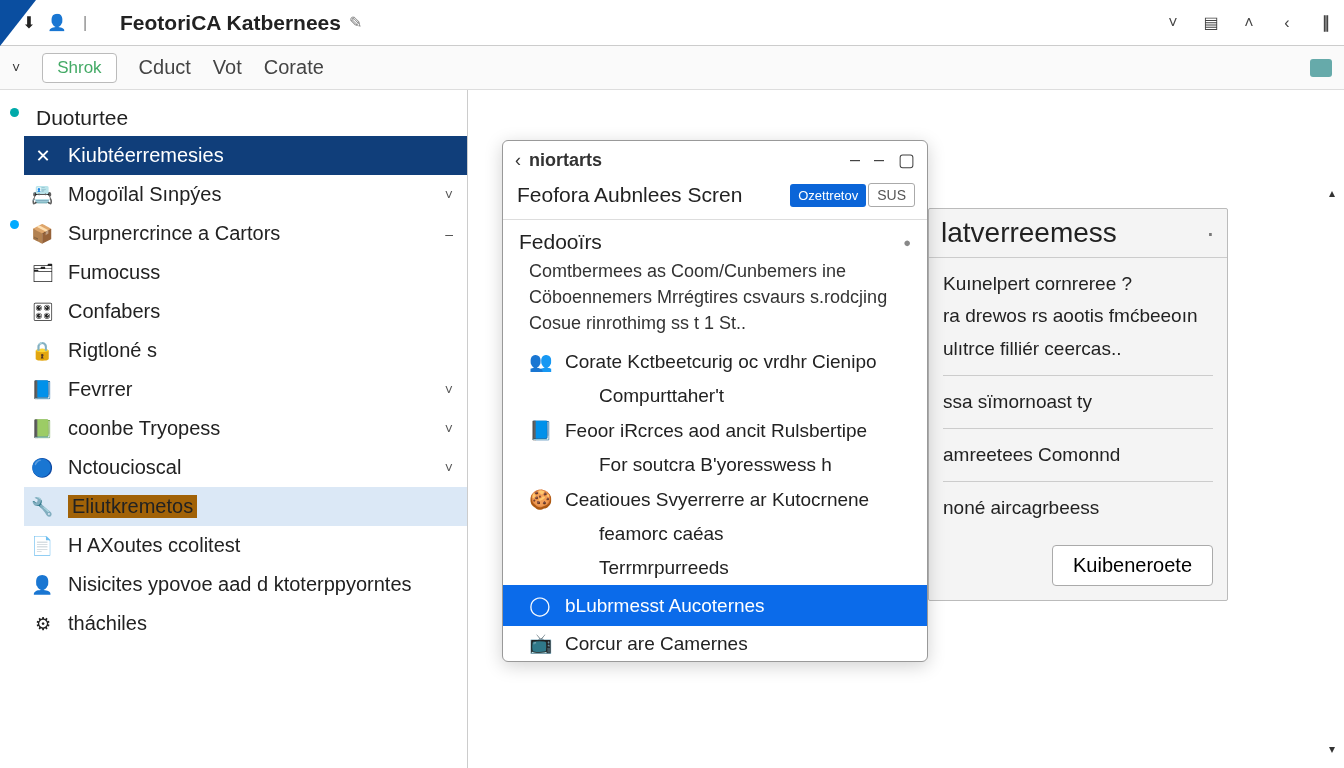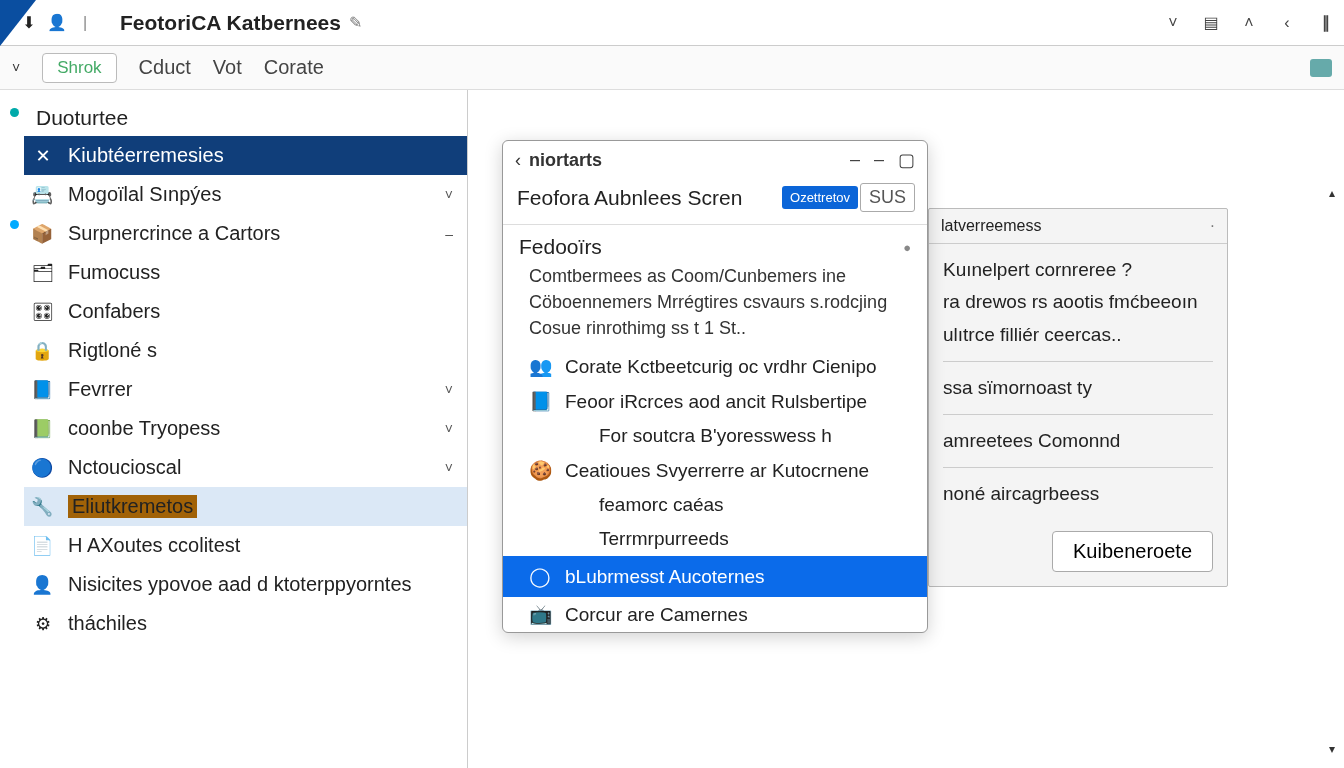--- a/index.html
+++ b/index.html
@@ -26,32 +26,32 @@
   .sidebar .tree { margin-left: 24px; }
   .tree .hdr { font-size: 21px; padding: 6px 12px; }
   .tree .item { display: flex; align-items: center; font-size: 20px; padding: 8px 14px 8px 8px; gap: 14px; cursor: pointer; }
   .tree .item .exp { margin-left: auto; color: #555; font-size: 14px; }
   .tree .item.selected { background: #103e7a; color: #fff; }
   .tree .item.sel2 { background: #dbe8f6; }
   .tree .item.sel2 .badge { background: #a16207; padding: 0 4px; }
   .tree .iicon { width: 22px; height: 22px; display: inline-flex; align-items: center; justify-content: center; font-size: 18px; }
   .content { flex: 1; position: relative; background: #fff; }
   .back-card { position: absolute; left: 460px; top: 118px; width: 300px; border: 1px solid #bbb; background: #f4f4f4; border-radius: 2px; }
-  .back-card .bc-head { padding: 8px 12px; font-size: 16px; display: flex; align-items: center; border-bottom: 1px solid #ccc; }
+  .back-card .bc-head { padding: 8px 12px; font-size: 28px; display: flex; align-items: center; border-bottom: 1px solid #ccc; }
   .back-card .bc-head .dot2 { margin-left: auto; color: #777; }
   .back-card .bc-body { padding: 10px 14px; font-size: 19px; line-height: 1.7; }
   .back-card .bc-sep { border-top: 1px solid #ccc; margin: 10px 0; }
   .back-card .bc-btn { border: 1px solid #aaa; background: #fff; padding: 8px 20px; font-size: 20px; border-radius: 4px; float: right; margin: 10px 14px 14px 0; }
   .popup { position: absolute; left: 34px; top: 50px; width: 426px; background: #fff; border: 1px solid #999; border-radius: 6px; box-shadow: 0 4px 18px rgba(0,0,0,0.18); z-index: 10; }
   .popup .p-top { display: flex; align-items: center; padding: 8px 12px; font-size: 18px; color: #333; }
   .popup .p-top .wc { margin-left: auto; display: flex; gap: 14px; color: #444; }
   .popup .p-title-row { display: flex; align-items: center; padding: 4px 12px 12px 14px; gap: 2px; border-bottom: 1px solid #ddd; }
   .popup .p-title { font-size: 21px; font-weight: 500; flex: 1; }
   .popup .pill { background: #0b65d8; color: #fff; font-size: 13px; padding: 4px 8px; border-radius: 3px; }
-  .popup .pill2 { border: 1px solid #aaa; font-size: 18px; padding: 3px 8px; border-radius: 3px; color: #555; }
+  .popup .pill2 { border: 1px solid #aaa; font-size: 14px; padding: 3px 8px; border-radius: 3px; color: #555; }
   .popup .section-h { padding: 10px 16px 4px 16px; font-size: 21px; display: flex; align-items: center; }
   .popup .section-h .sm { margin-left: auto; color: #888; font-size: 13px; }
   .popup .desc { padding: 0 20px 8px 26px; font-size: 18px; color: #333; line-height: 1.45; }
   .popup .row { display: flex; align-items: center; gap: 14px; padding: 6px 18px 6px 26px; font-size: 19px; }
   .popup .row .ricon { width: 22px; text-align: center; }
   .popup .row.indent { padding-left: 60px; }
   .popup .row.hl { background: #0b6bea; color: #fff; padding-top: 9px; padding-bottom: 9px; }
   .popup .row.hl .ricon { color: #fff; }
   .scrollbar { position: absolute; right: 4px; top: 96px; bottom: 10px; width: 16px; }
   .scrollbar .up, .scrollbar .down { width: 16px; height: 16px; color: #333; font-size: 12px; text-align: center; }
@@ -196,20 +196,24 @@
       <div class="section-h">
         <span>Fedooïrs</span>
         <span class="sm">●</span>
       </div>
       <div class="desc">Comtbermees as Coom/Cunbemers ine Cöboennemers Mrrégtires csvaurs s.rodcjing Cosue rinrothimg ss t 1 St..</div>
       <div id="popup-rows">
           <div class="row">
             <span class="ricon">👥</span>
             <span>Corate Kctbeetcurig oc vrdhr Cienipo</span>
           </div>
+          <div class="row indent">
+            <span class="ricon"></span>
+            <span>Compurttaher't</span>
+          </div>
           <div class="row">
             <span class="ricon">📘</span>
             <span>Feoor iRcrces aod ancit Rulsbertipe</span>
           </div>
           <div class="row indent">
             <span class="ricon"></span>
             <span>For soutcra B'yoresswess h</span>
           </div>
           <div class="row">
             <span class="ricon">🍪</span>

